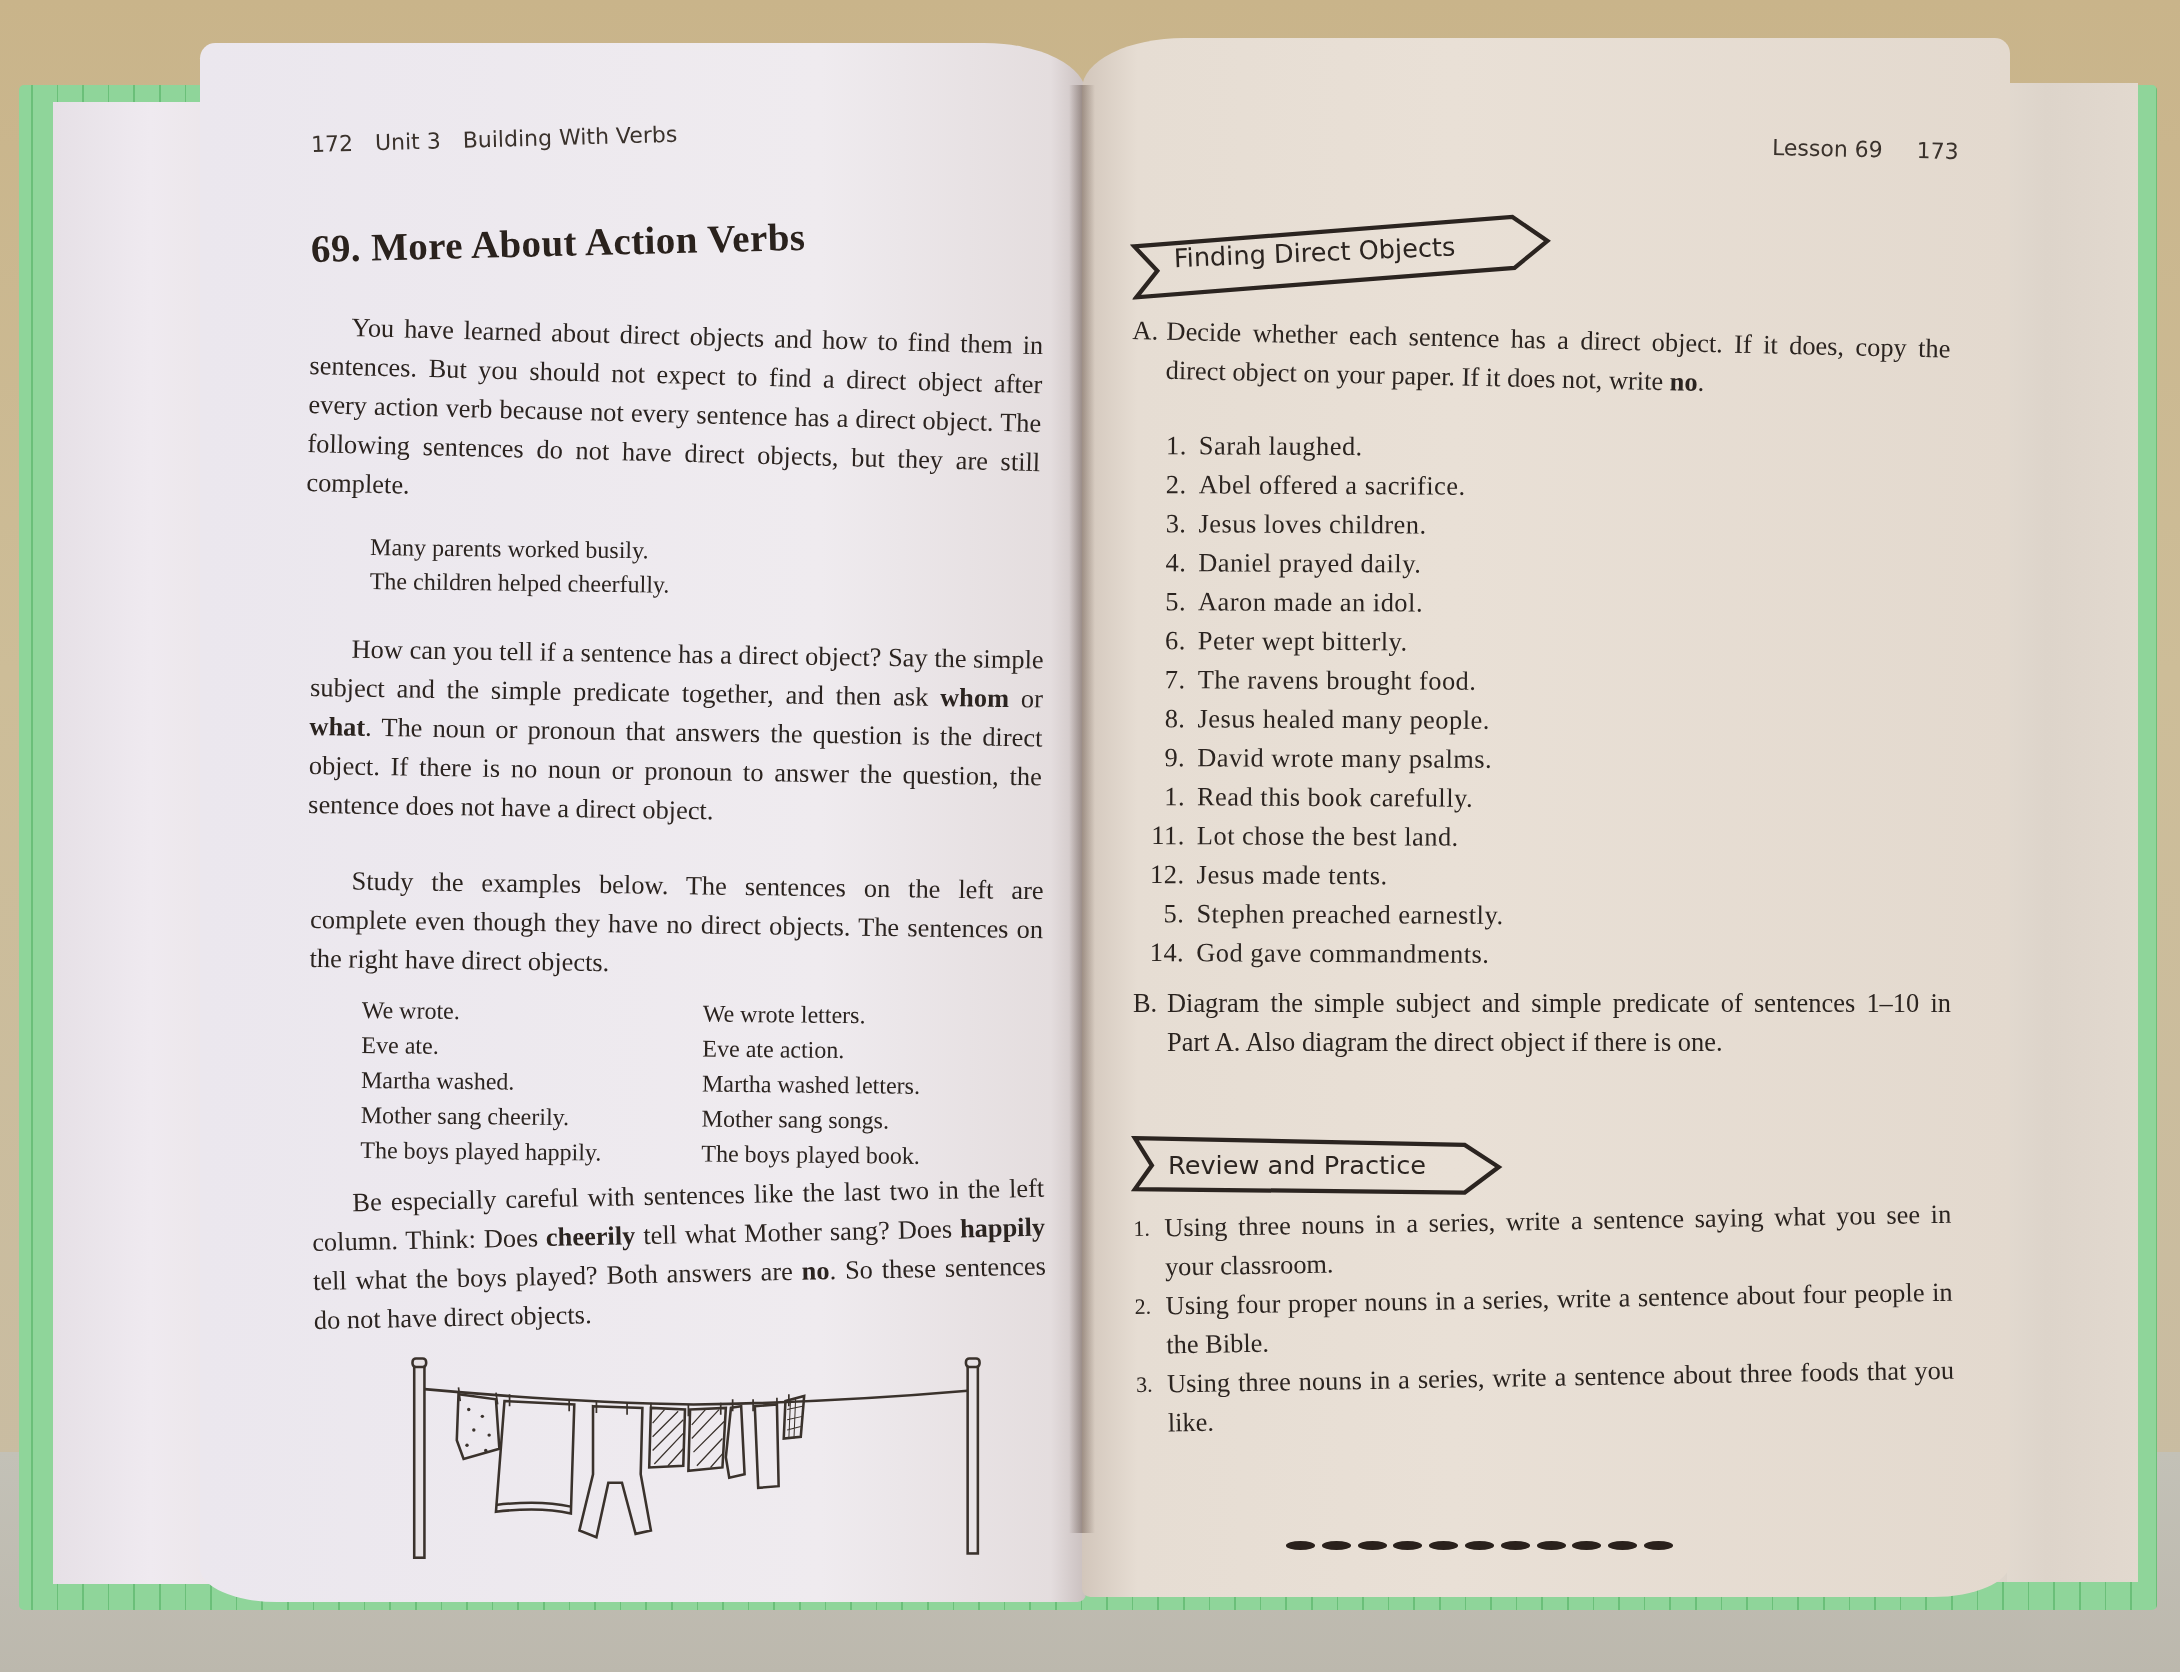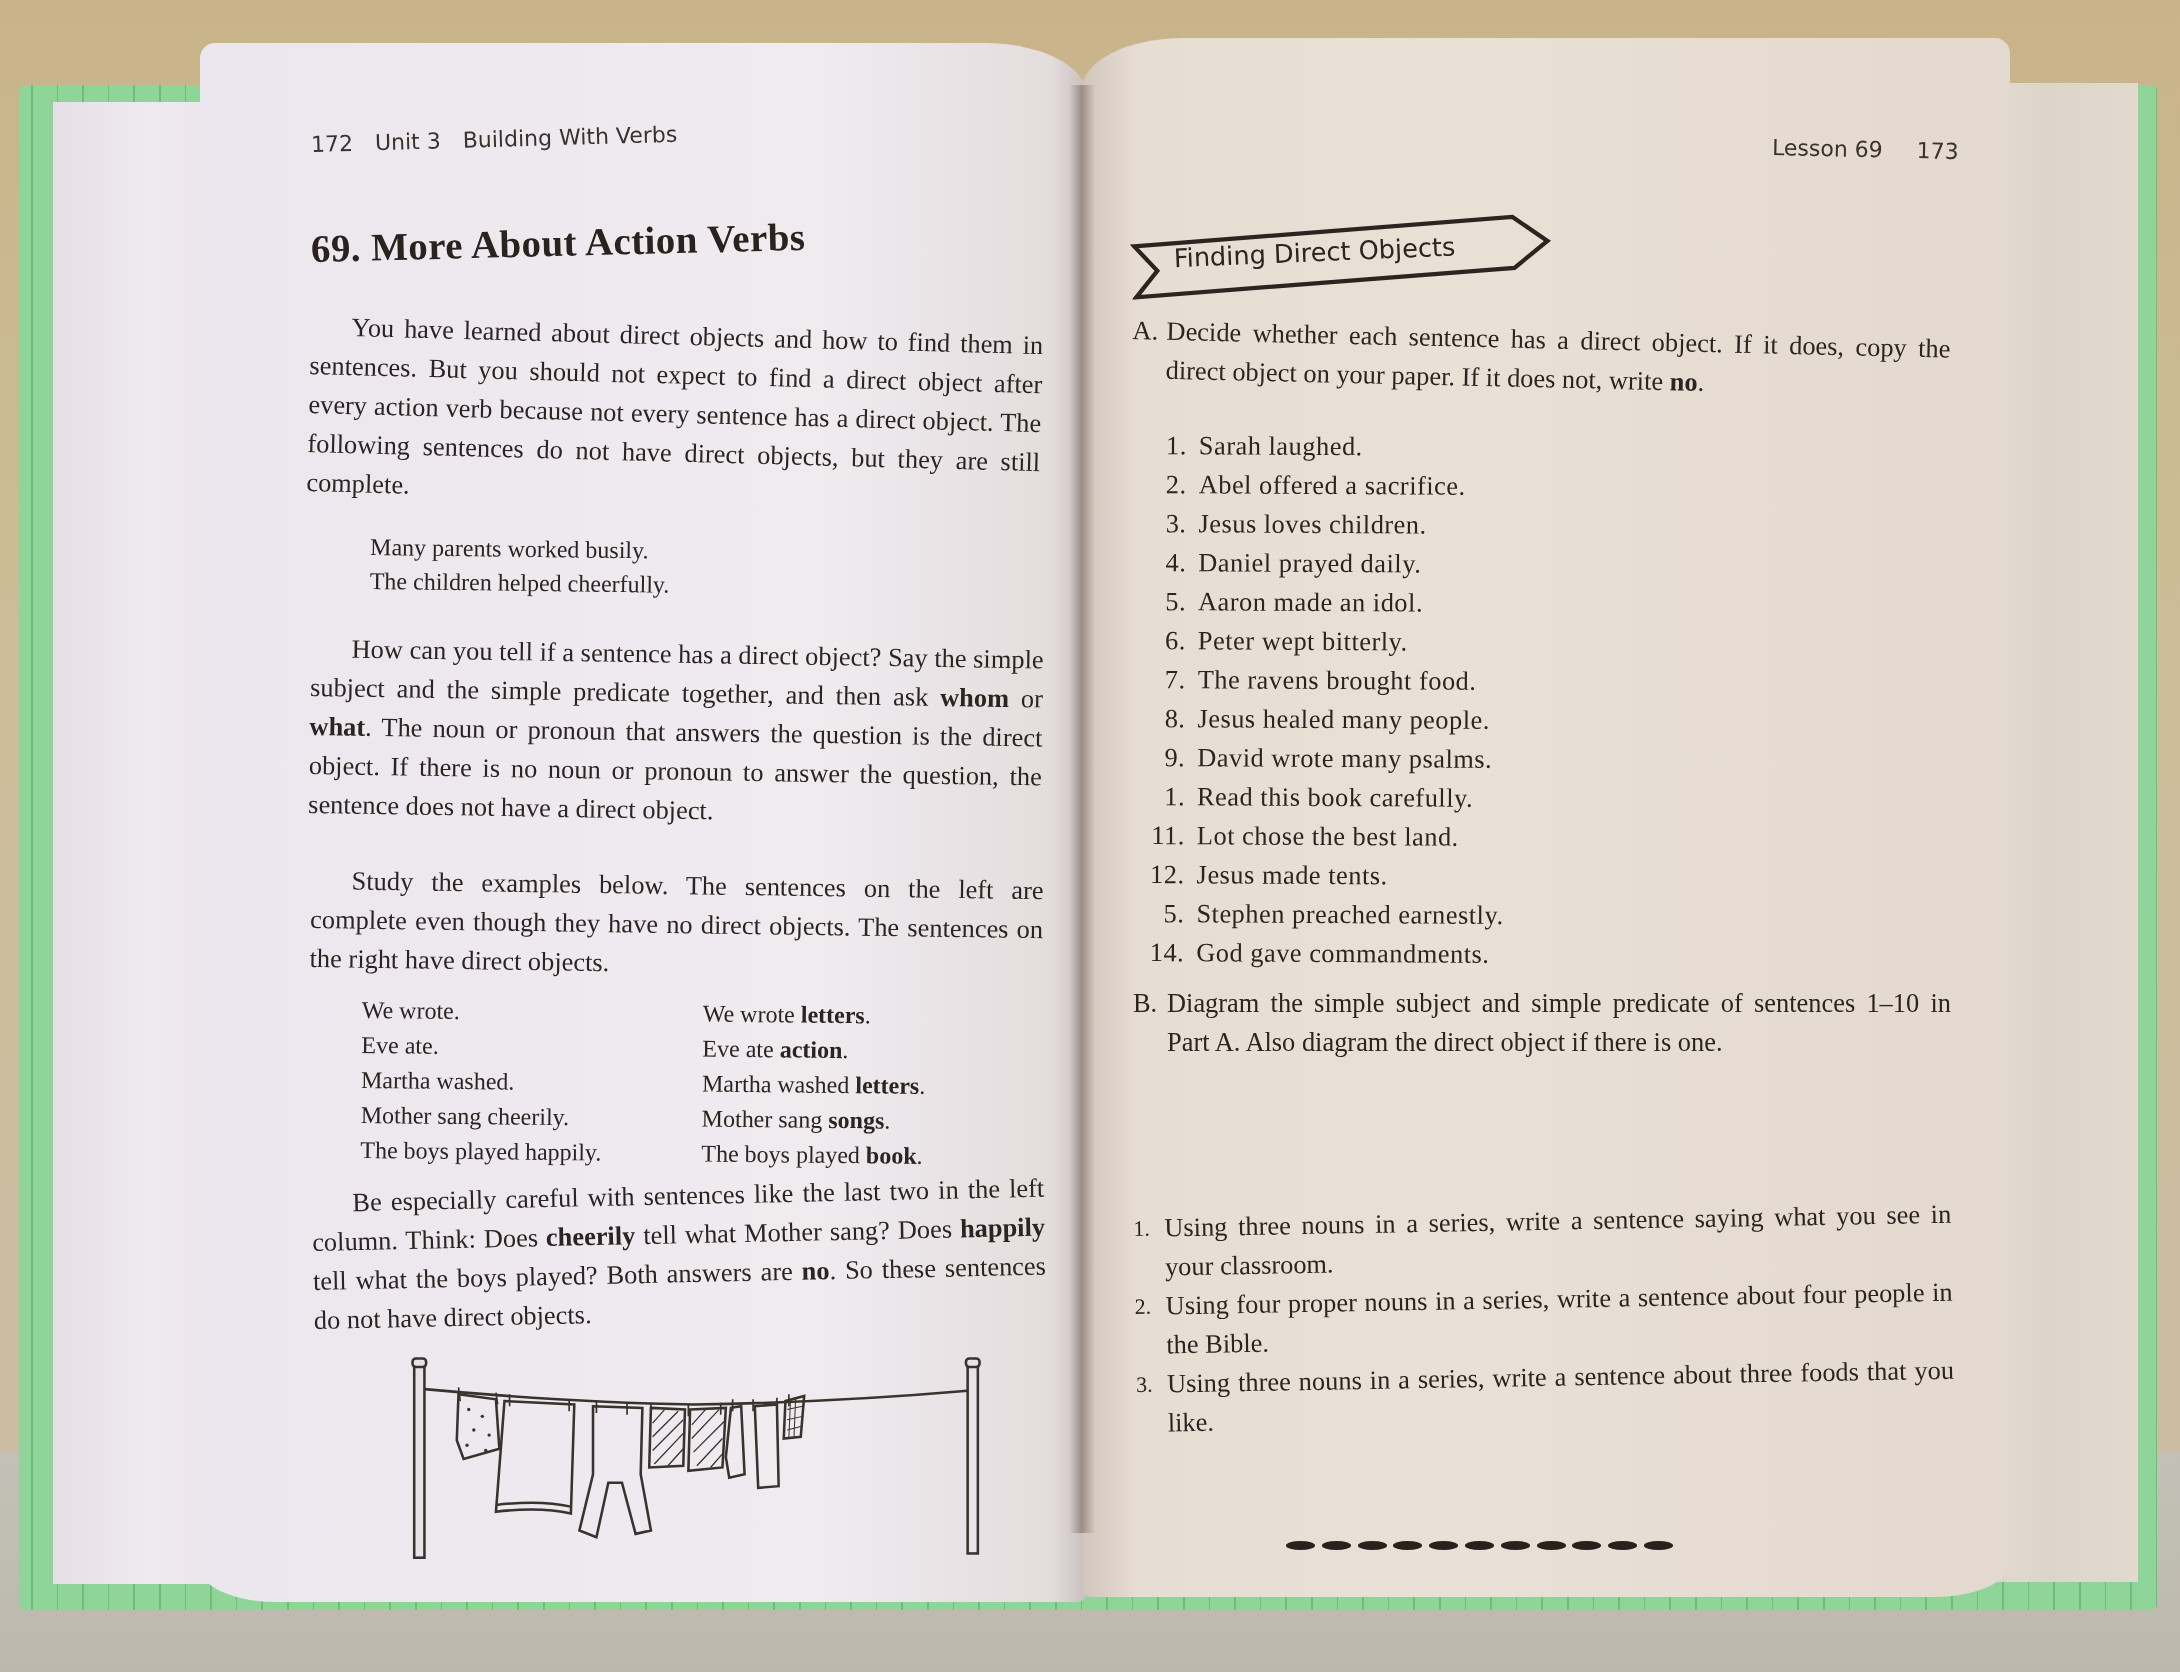--- a/index.html
+++ b/index.html
@@ -63,21 +63,21 @@
     }
     .body-text p { margin: 0; text-indent: 41px; }
     .p1 { top: 264px; transform: rotate(1.5deg); transform-origin: left top; }
     .ex1 { position: absolute; left: 170px; top: 487px; font-size: 24px; line-height: 34px; transform: rotate(0.7deg); transform-origin: left; }
     .p2 { top: 586px; transform: rotate(0.9deg); transform-origin: left top; }
     .p3 { top: 818px; transform: rotate(0.8deg); transform-origin: left top; }
     .examples {
       position: absolute; left: 162px; top: 950px; display: grid; grid-template-columns: 341px 341px;
       font-size: 24px; line-height: 35px; transform: rotate(0.6deg); transform-origin: left top;
     }
-    .examples b { font-weight: bold; text-align: center; }
+    .examples b { font-weight: normal; text-align: center; }
     .p4 { top: 1141px; transform: rotate(-1.2deg); transform-origin: left top; }
     .p4 b, .p2 b { font-weight: bold; }
 
     .illustration { position: absolute; left: 204px; top: 1312px; width: 596px; height: 213px; }
 
     .banner { position: absolute; }
     .banner-label {
       position: absolute; font-family: "DejaVu Sans", sans-serif; font-size: 25.6px; color: #2b2420;
       white-space: nowrap;
     }
@@ -275,20 +275,26 @@
         <span class="item-num">14.</span>
         <span>God gave commandments.</span>
       </div>
     </div>
 
   <div class="exercise exB">
     <span class="ex-letter">B.</span>
     <div class="ex-body">Diagram the simple subject and simple predicate of sentences 1–10 in Part A. Also diagram the direct object if there is one.</div>
   </div>
 
+  <div class="banner b2">
+    <svg width="375" height="68" viewBox="0 0 440 80">
+      <path d="M4 6 L 392 14 L 432 40 L 392 70 L 4 66 L 24 38 Z" fill="none" stroke="#2b2420" stroke-width="5" stroke-linejoin="miter"></path>
+    </svg>
+    <div class="banner-label">Review and Practice</div>
+  </div>
 
   <div class="review" id="review-list">
       <div class="r-item"><span class="r-num">1.</span><span>Using three nouns in a series, write a sentence saying what you see in your classroom.</span></div>
       <div class="r-item"><span class="r-num">2.</span><span>Using four proper nouns in a series, write a sentence about four people in the Bible.</span></div>
       <div class="r-item"><span class="r-num">3.</span><span>Using three nouns in a series, write a sentence about three foods that you like.</span></div>
     </div>
 
   <div class="dash-rule" id="dash-rule">
       <span class="dash"></span>
       <span class="dash"></span>

